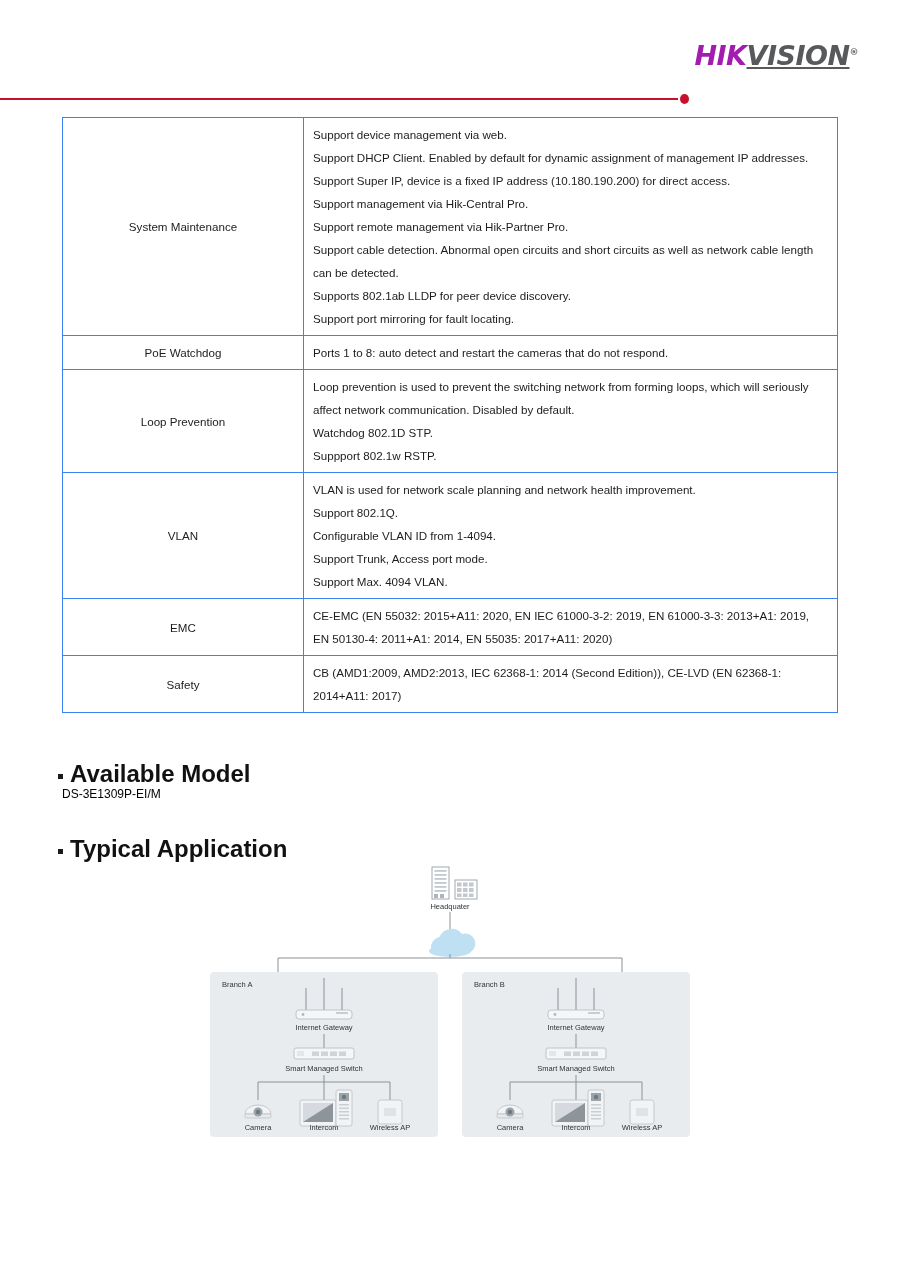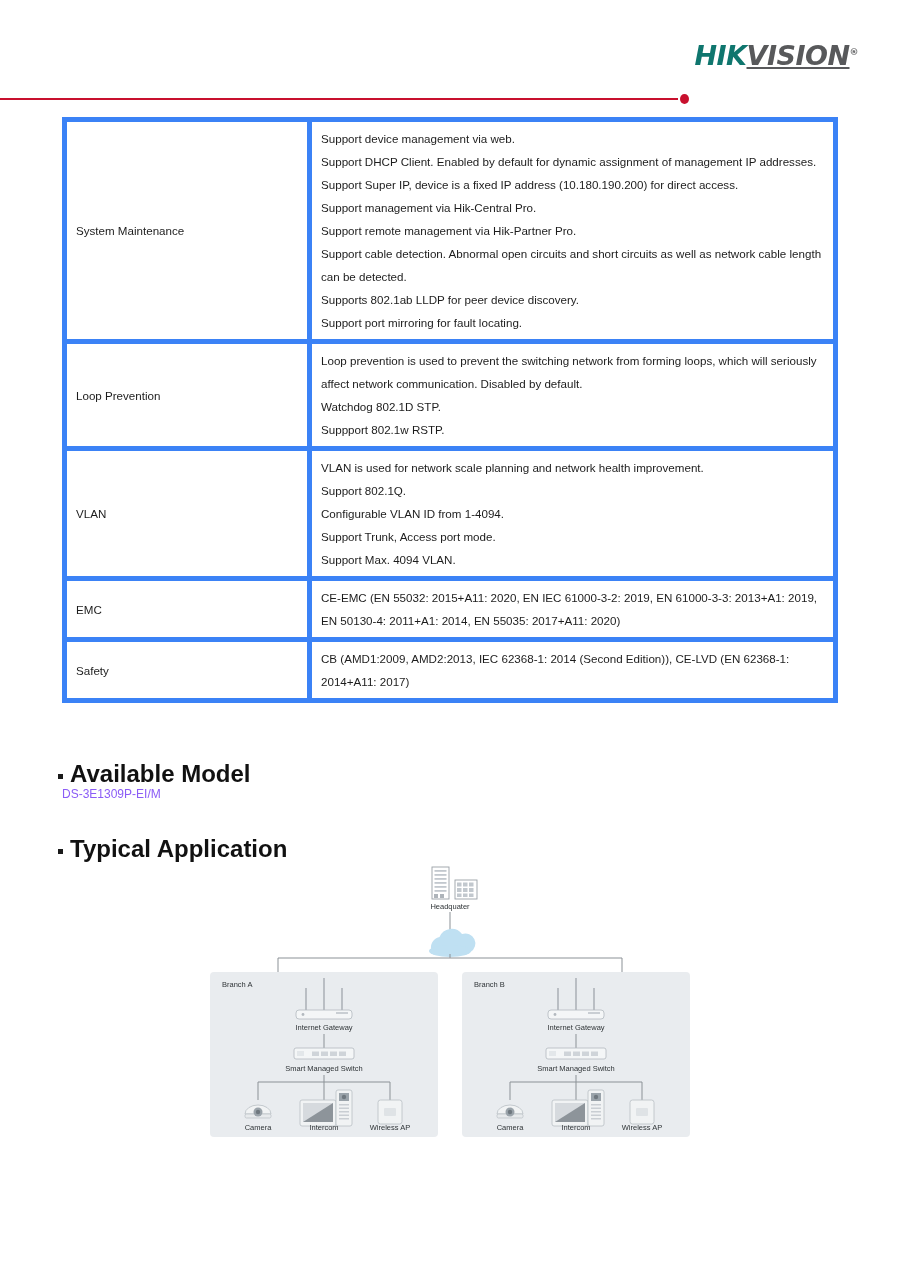--- a/index.html
+++ b/index.html
@@ -21,21 +21,21 @@
     position: absolute;
     top: 40px;
     right: 42px;
     font-family: "DejaVu Sans", sans-serif;
     font-size: 27px;
     font-weight: 700;
     font-style: italic;
     letter-spacing: -0.5px;
     white-space: nowrap;
   }
-  .logo .hik { color: #0f766e; }
+  .logo .hik { color: #a21caf; }
   .logo .vision { color: #58595b; text-decoration: underline; }
   .logo .reg {
     font-size: 9px;
     font-style: normal;
     vertical-align: super;
     color: #58595b;
   }
 
   .rule-wrap {
     position: absolute;
@@ -68,26 +68,27 @@
     left: 62px;
     top: 117px;
     width: 776px;
     border-collapse: collapse;
     table-layout: fixed;
     font-size: 11.6px;
     line-height: 23px;
     color: #1c1c1c;
   }
   .spec-table td {
-    border: 5px solid #3b82f6;
+    border: 1px solid #3b82f6;
     padding: 5px 9px;
     vertical-align: middle;
   }
   .spec-table td.label {
     width: 222px;
+    text-align: center;
   }
   .spec-table tr.section td {
     background: #e2e2e2;
     font-weight: 700;
     padding-top: 4px;
     padding-bottom: 4px;
   }
   .spec-table .lines p {
     margin: 0;
   }
@@ -111,21 +112,21 @@
     margin-right: 7px;
   }
   #heading-available { top: 760px; }
   #heading-typical  { top: 835px; }
 
   .model-text {
     position: absolute;
     left: 62px;
     top: 787px;
     font-size: 12px;
-    color: #8b5cf6;
+    color: #000000;
   }
 
   
   .diagram {
     position: absolute;
     left: 200px;
     top: 862px;
     width: 500px;
     height: 275px;
   }
@@ -153,20 +154,26 @@
         <p>Support DHCP Client. Enabled by default for dynamic assignment of management IP addresses.</p>
         <p>Support Super IP, device is a fixed IP address (10.180.190.200) for direct access.</p>
         <p>Support management via Hik-Central Pro.</p>
         <p>Support remote management via Hik-Partner Pro.</p>
         <p>Support cable detection. Abnormal open circuits and short circuits as well as network cable length can be detected.</p>
         <p>Supports 802.1ab LLDP for peer device discovery.</p>
         <p>Support port mirroring for fault locating.</p>
       </td>
     </tr>
 
+    <tr>
+      <td class="label">PoE Watchdog</td>
+      <td class="lines">
+        <p>Ports 1 to 8: auto detect and restart the cameras that do not respond.</p>
+      </td>
+    </tr>
 
     <tr>
       <td class="label">Loop Prevention</td>
       <td class="lines">
         <p>Loop prevention is used to prevent the switching network from forming loops, which will seriously affect network communication. Disabled by default.</p>
         <p>Watchdog 802.1D STP.</p>
         <p>Suppport 802.1w RSTP.</p>
       </td>
     </tr>
 

